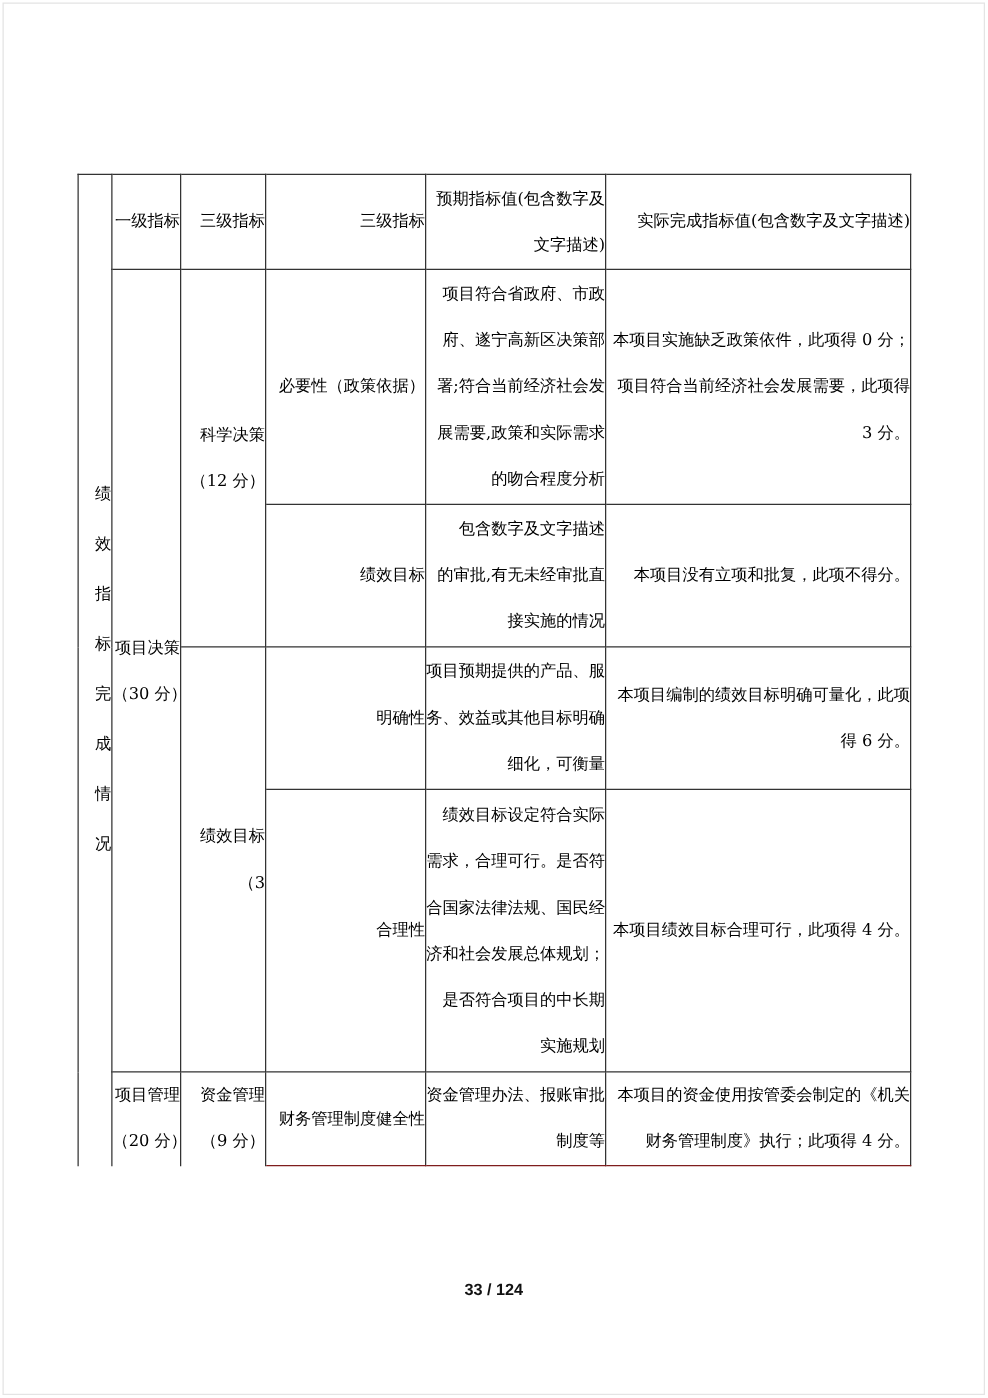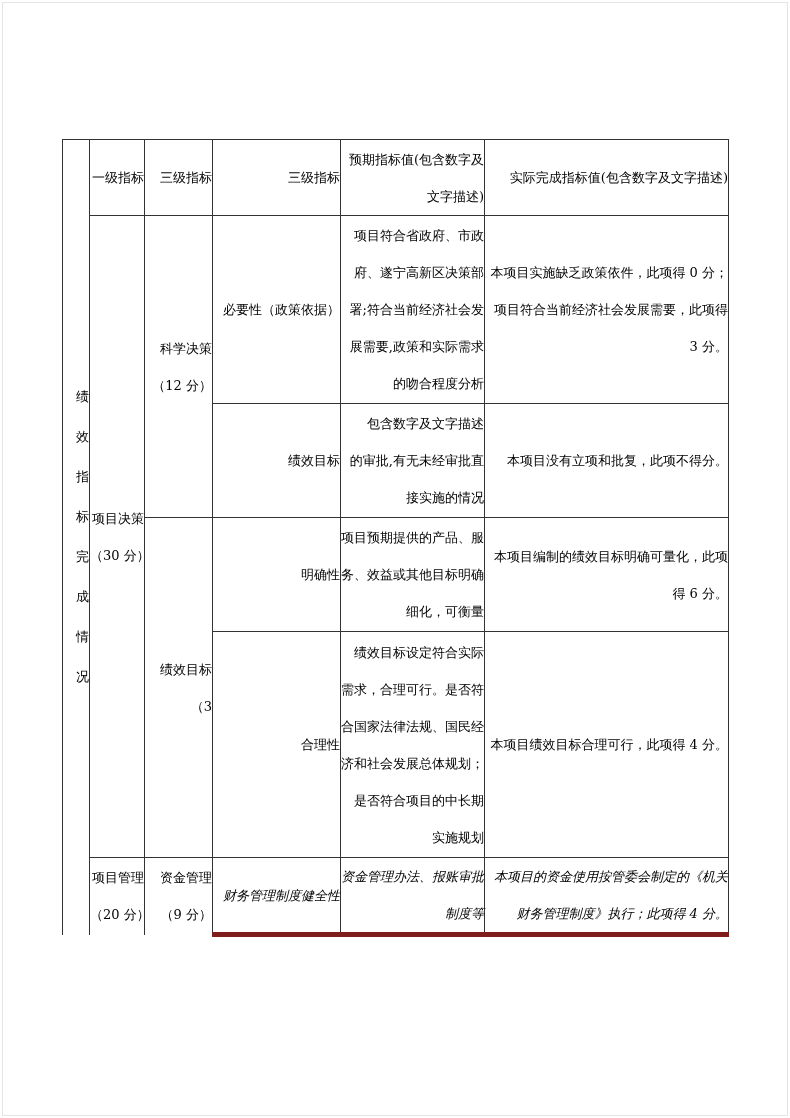--- a/index.html
+++ b/index.html
@@ -41,21 +41,21 @@
     overflow: visible;
   }
   .r0 { height: 76px; }
   .r1 { height: 188px; }
   .r2 { height: 114px; }
   .r3 { height: 114px; }
   .r4 { height: 226px; }
   .r5 { height: 75px; }
   
   .r5 td { border-bottom: none; }
-  .r5 td.bb { border-bottom: 5px solid #7f1d1d; font-style: italic; }
+  .r5 td.bb { border-bottom: 1px solid #7f1d1d; }
   td.cat {
     border-bottom: none;
     line-height: 40px;
   }
   .footer-page {
     position: absolute;
     left: 0;
     right: 0;
     top: 1024px;
     text-align: center;
@@ -151,13 +151,14 @@
 （9 分）</td>
         <td class="bb">财务管理制度健全性</td>
         <td class="bb">资金管理办法、报账审批
 制度等</td>
         <td class="bb">本项目的资金使用按管委会制定的《机关
 财务管理制度》执行；此项得 4 分。</td>
       </tr>
     </tbody>
   </table>
 
+  <div class="footer-page">33 / 124</div>
 </div>
 
 </body></html>

